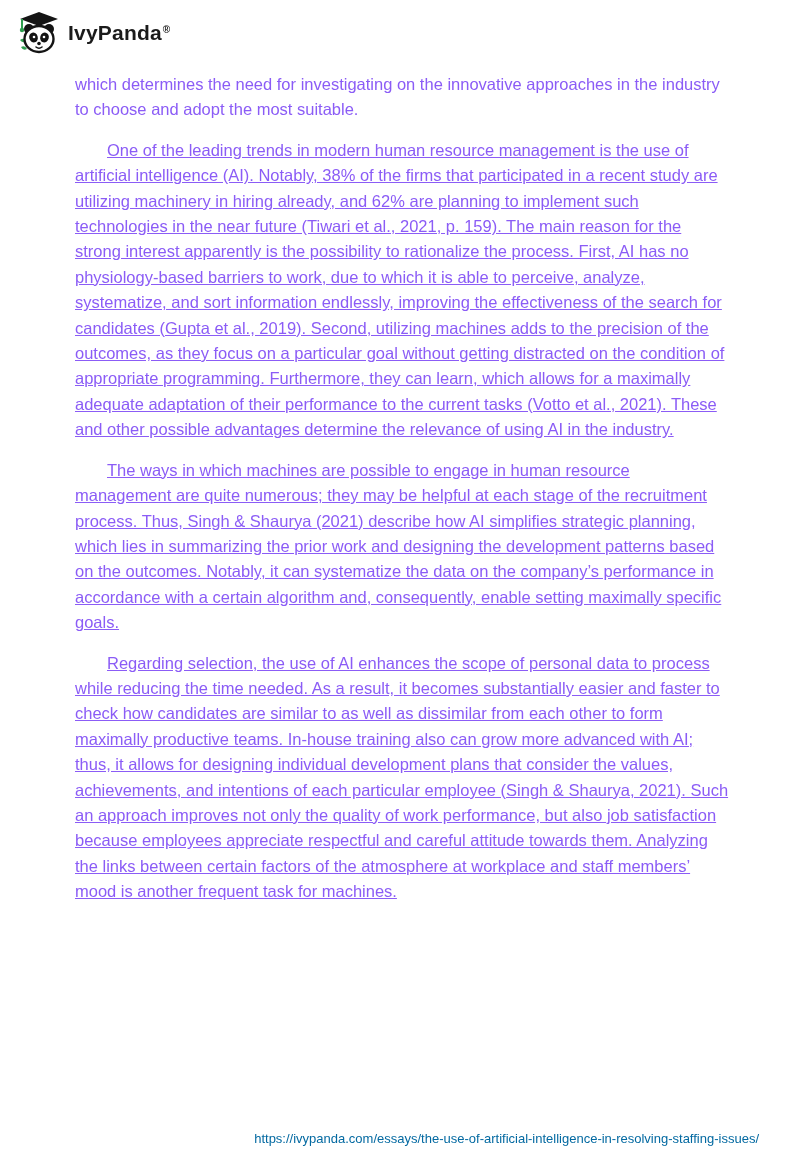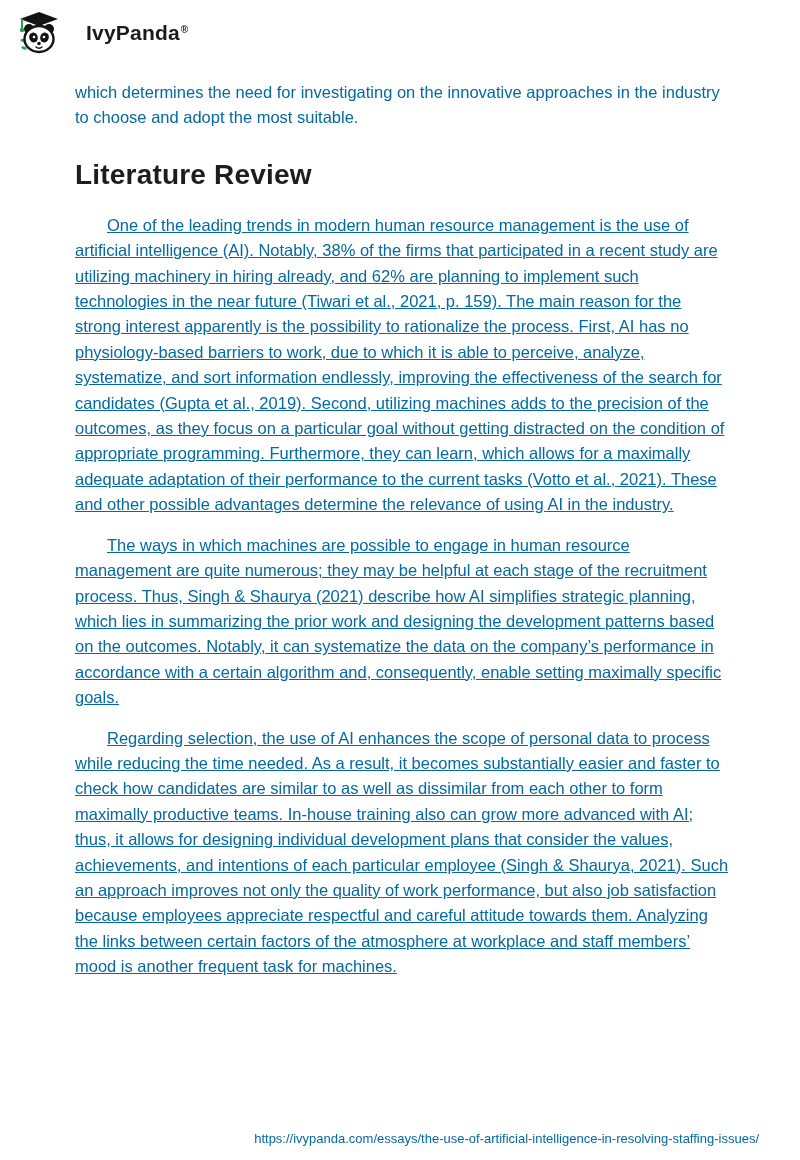--- a/index.html
+++ b/index.html
@@ -18,21 +18,21 @@
   .header {
     display: flex;
     align-items: center;
     justify-content: space-between;
     padding: 9px 32px 6px 16px;
     height: 62px;
   }
   .brand {
     display: flex;
     align-items: center;
-    gap: 24px;
+    gap: 6px;
     cursor: pointer;
   }
   .logo-svg { width: 46px; height: 46px; display: block; }
   .brand-name {
     font-size: 21px;
     font-weight: bold;
     color: #1b1b1b;
     letter-spacing: 0.2px;
   }
   .brand-reg {
@@ -47,22 +47,22 @@
     color: #7d848d;
   }
 
   
   .page-body {
     padding: 10px 70px 0 75px;
   }
   .para {
     font-size: 16.5px;
     line-height: 25.4px;
-    color: #0369a1;
-    margin: 8px 0 15px 0;
+    color: #8b5cf6;
+    margin: 0 0 15px 0;
   }
   .para.indent { text-indent: 32px; text-decoration: underline; }
   .section-heading {
     font-size: 28px;
     font-weight: bold;
     color: #1d1d1d;
     margin: 28px 0 22px 0;
     letter-spacing: 0.2px;
   }
 
@@ -106,20 +106,19 @@
     </svg>
     <div>
       <span class="brand-name">IvyPanda</span><span class="brand-reg">®</span>
     </div>
   </div>
 </div>
 
 <div class="page-body">
   <p class="para">which determines the need for investigating on the innovative approaches in the industry to choose and adopt the most suitable.</p>
 
-  <h1 class="section-heading">Literature Review</h1>
 
   <p class="para indent">One of the leading trends in modern human resource management is the use of artificial intelligence (AI). Notably, 38% of the firms that participated in a recent study are utilizing machinery in hiring already, and 62% are planning to implement such technologies in the near future (Tiwari et al., 2021, p. 159). The main reason for the strong interest apparently is the possibility to rationalize the process. First, AI has no physiology-based barriers to work, due to which it is able to perceive, analyze, systematize, and sort information endlessly, improving the effectiveness of the search for candidates (Gupta et al., 2019). Second, utilizing machines adds to the precision of the outcomes, as they focus on a particular goal without getting distracted on the condition of appropriate programming. Furthermore, they can learn, which allows for a maximally adequate adaptation of their performance to the current tasks (Votto et al., 2021). These and other possible advantages determine the relevance of using AI in the industry.</p>
   <p class="para indent">The ways in which machines are possible to engage in human resource management are quite numerous; they may be helpful at each stage of the recruitment process. Thus, Singh &amp; Shaurya (2021) describe how AI simplifies strategic planning, which lies in summarizing the prior work and designing the development patterns based on the outcomes. Notably, it can systematize the data on the company’s performance in accordance with a certain algorithm and, consequently, enable setting maximally specific goals.</p>
   <p class="para indent">Regarding selection, the use of AI enhances the scope of personal data to process while reducing the time needed. As a result, it becomes substantially easier and faster to check how candidates are similar to as well as dissimilar from each other to form maximally productive teams. In-house training also can grow more advanced with AI; thus, it allows for designing individual development plans that consider the values, achievements, and intentions of each particular employee (Singh &amp; Shaurya, 2021). Such an approach improves not only the quality of work performance, but also job satisfaction because employees appreciate respectful and careful attitude towards them. Analyzing the links between certain factors of the atmosphere at workplace and staff members’ mood is another frequent task for machines.</p>
 </div>
 
 <div class="footer">https://ivypanda.com/essays/the-use-of-artificial-intelligence-in-resolving-staffing-issues/</div>
 
 </body></html>

